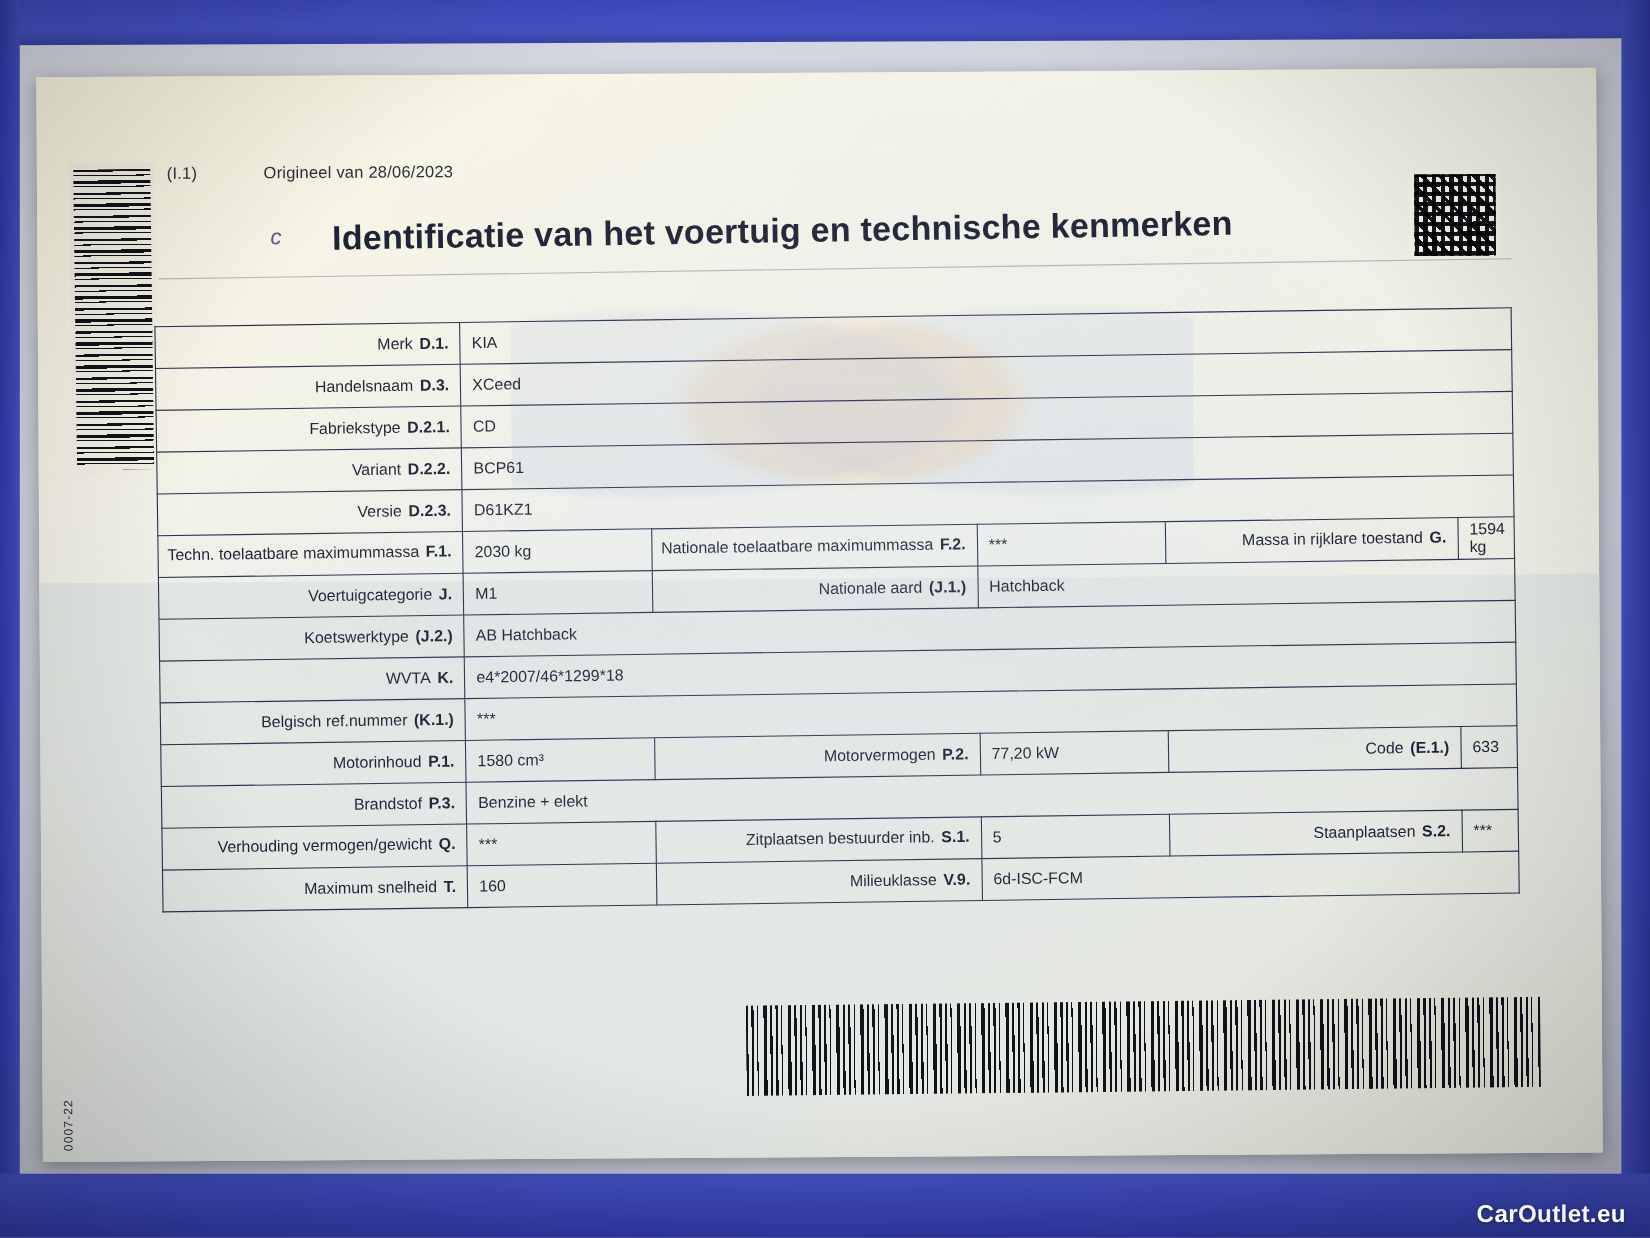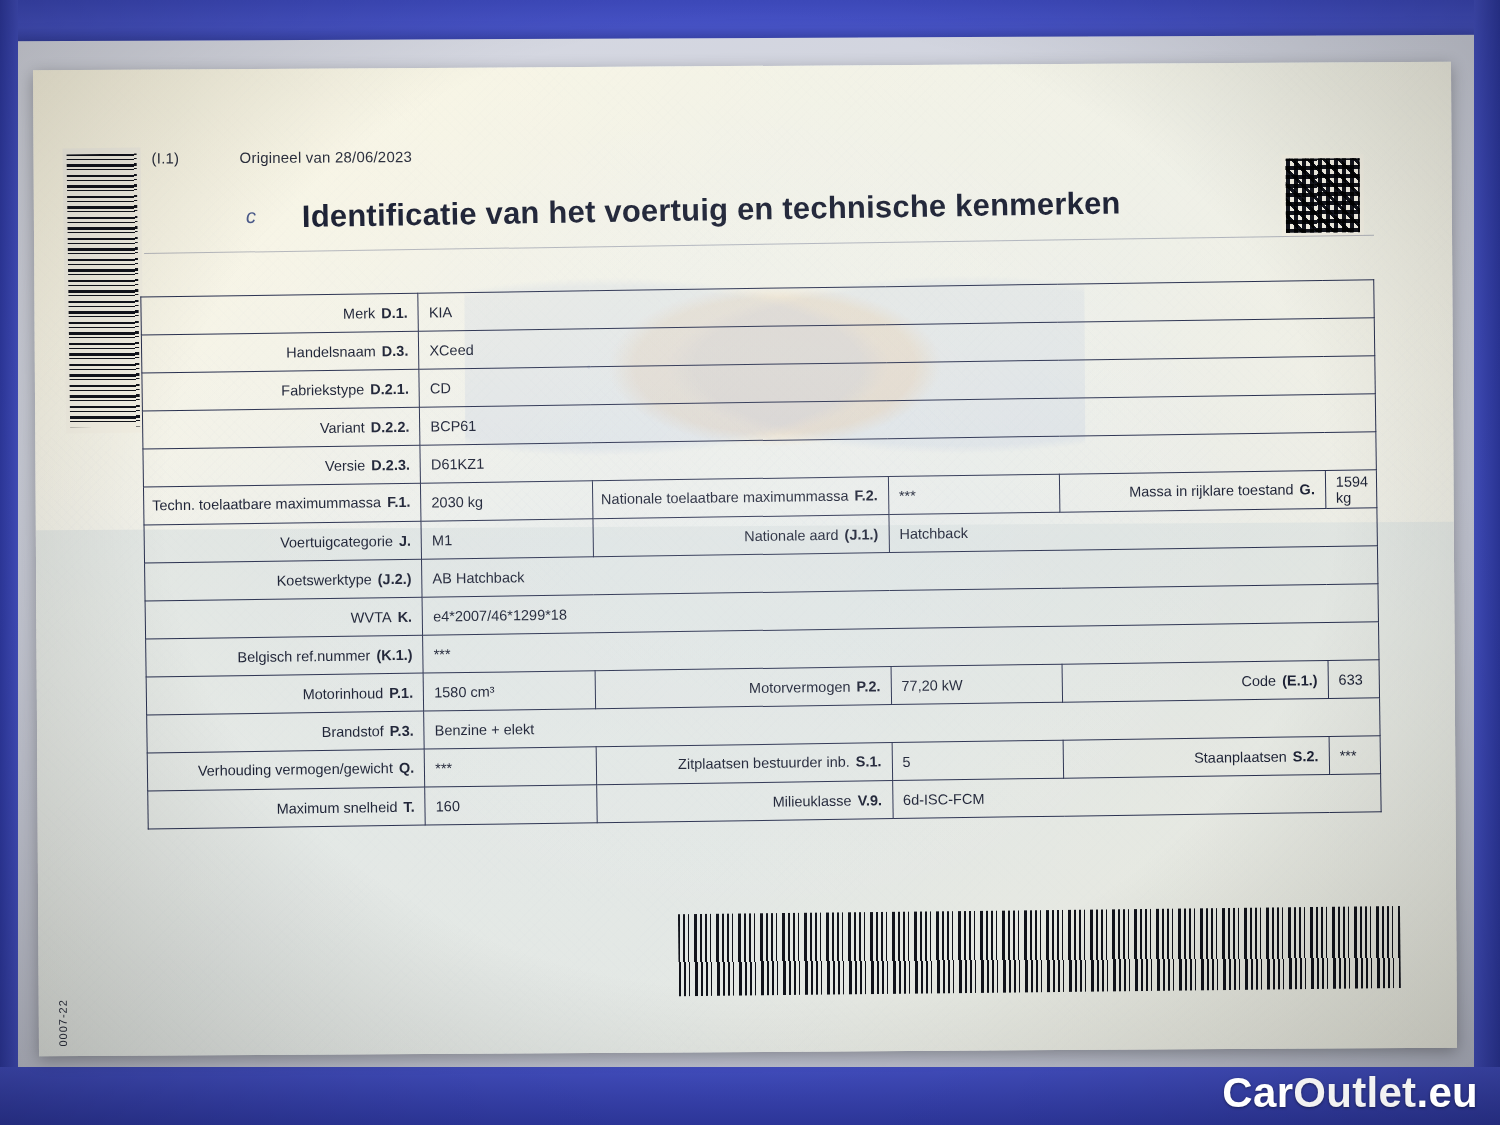--- a/index.html
+++ b/index.html
@@ -260,21 +260,21 @@
     margin-left: 6px;
   }
   .tall { height: 52px; }
   .two-line { line-height: 1.25; }
 
   
   .watermark {
     position: absolute;
     right: 22px;
     bottom: 8px;
-    font-size: 42px;
+    font-size: 22px;
     color: #ffffff;
     font-weight: bold;
     letter-spacing: 0.3px;
     text-shadow: 0 1px 3px rgba(0,0,0,0.45);
   }
   .watermark .out {
     color: #f2f2f2;
   }
 </style>
 </head>

